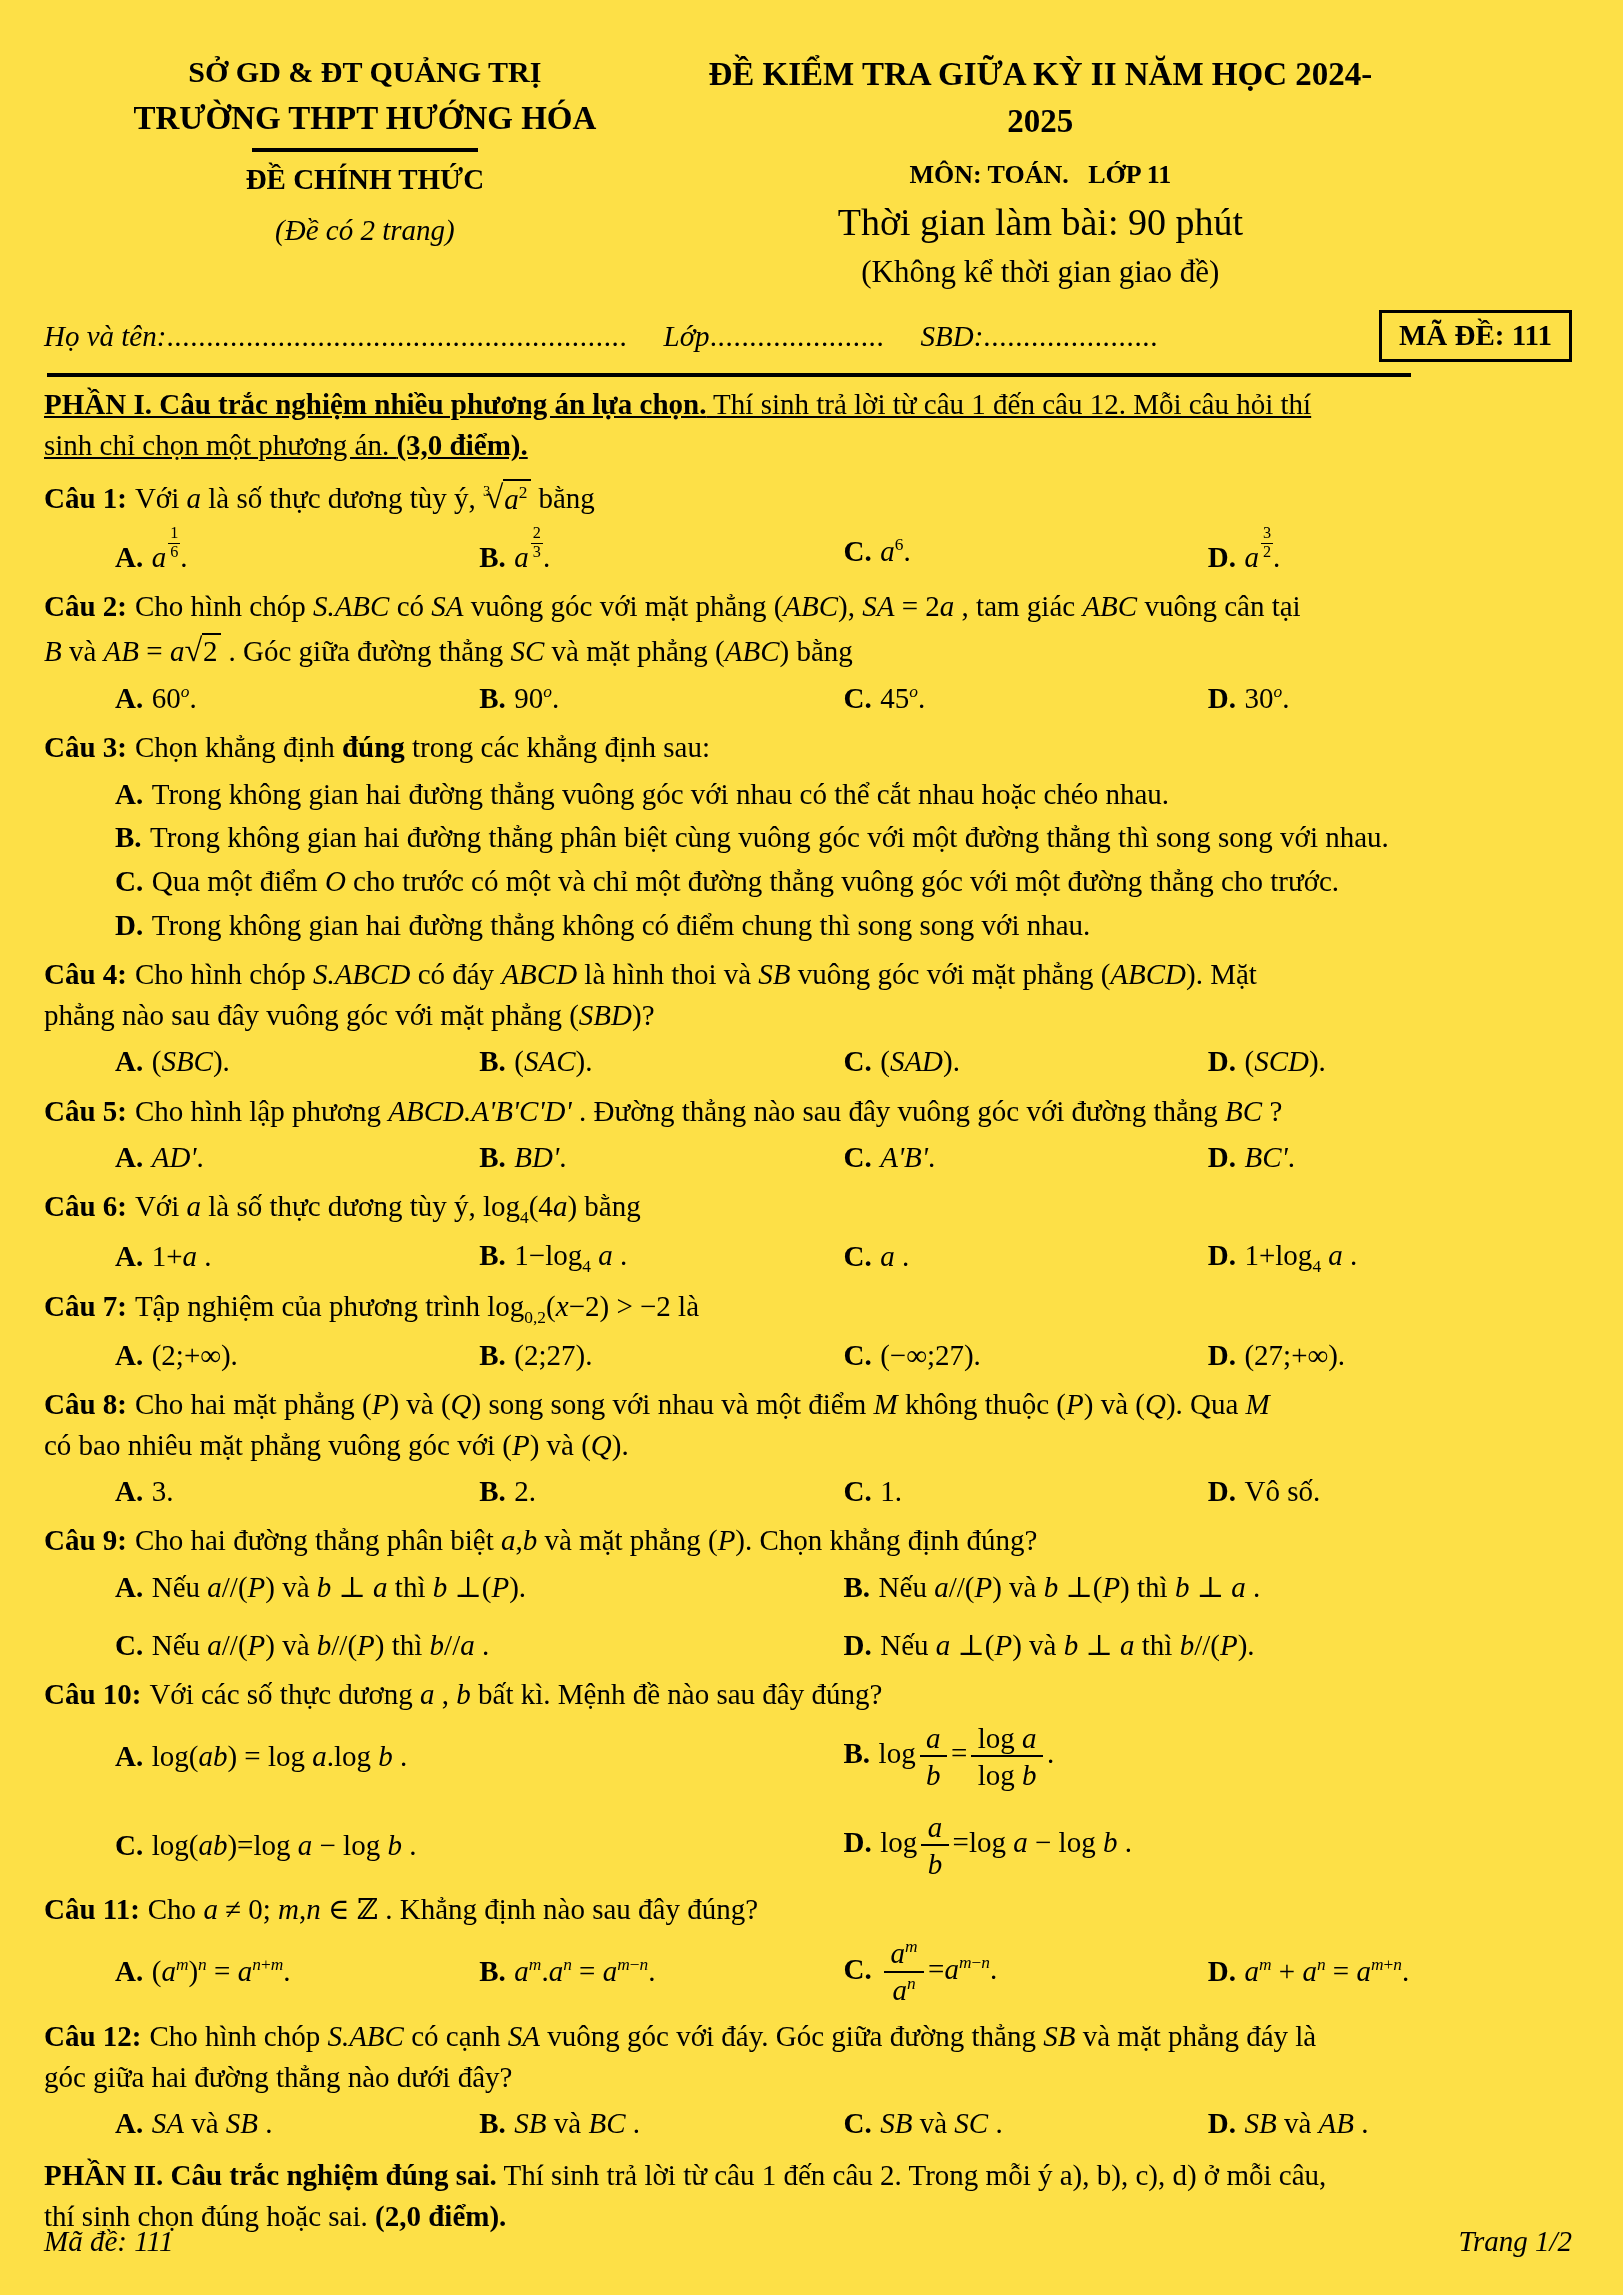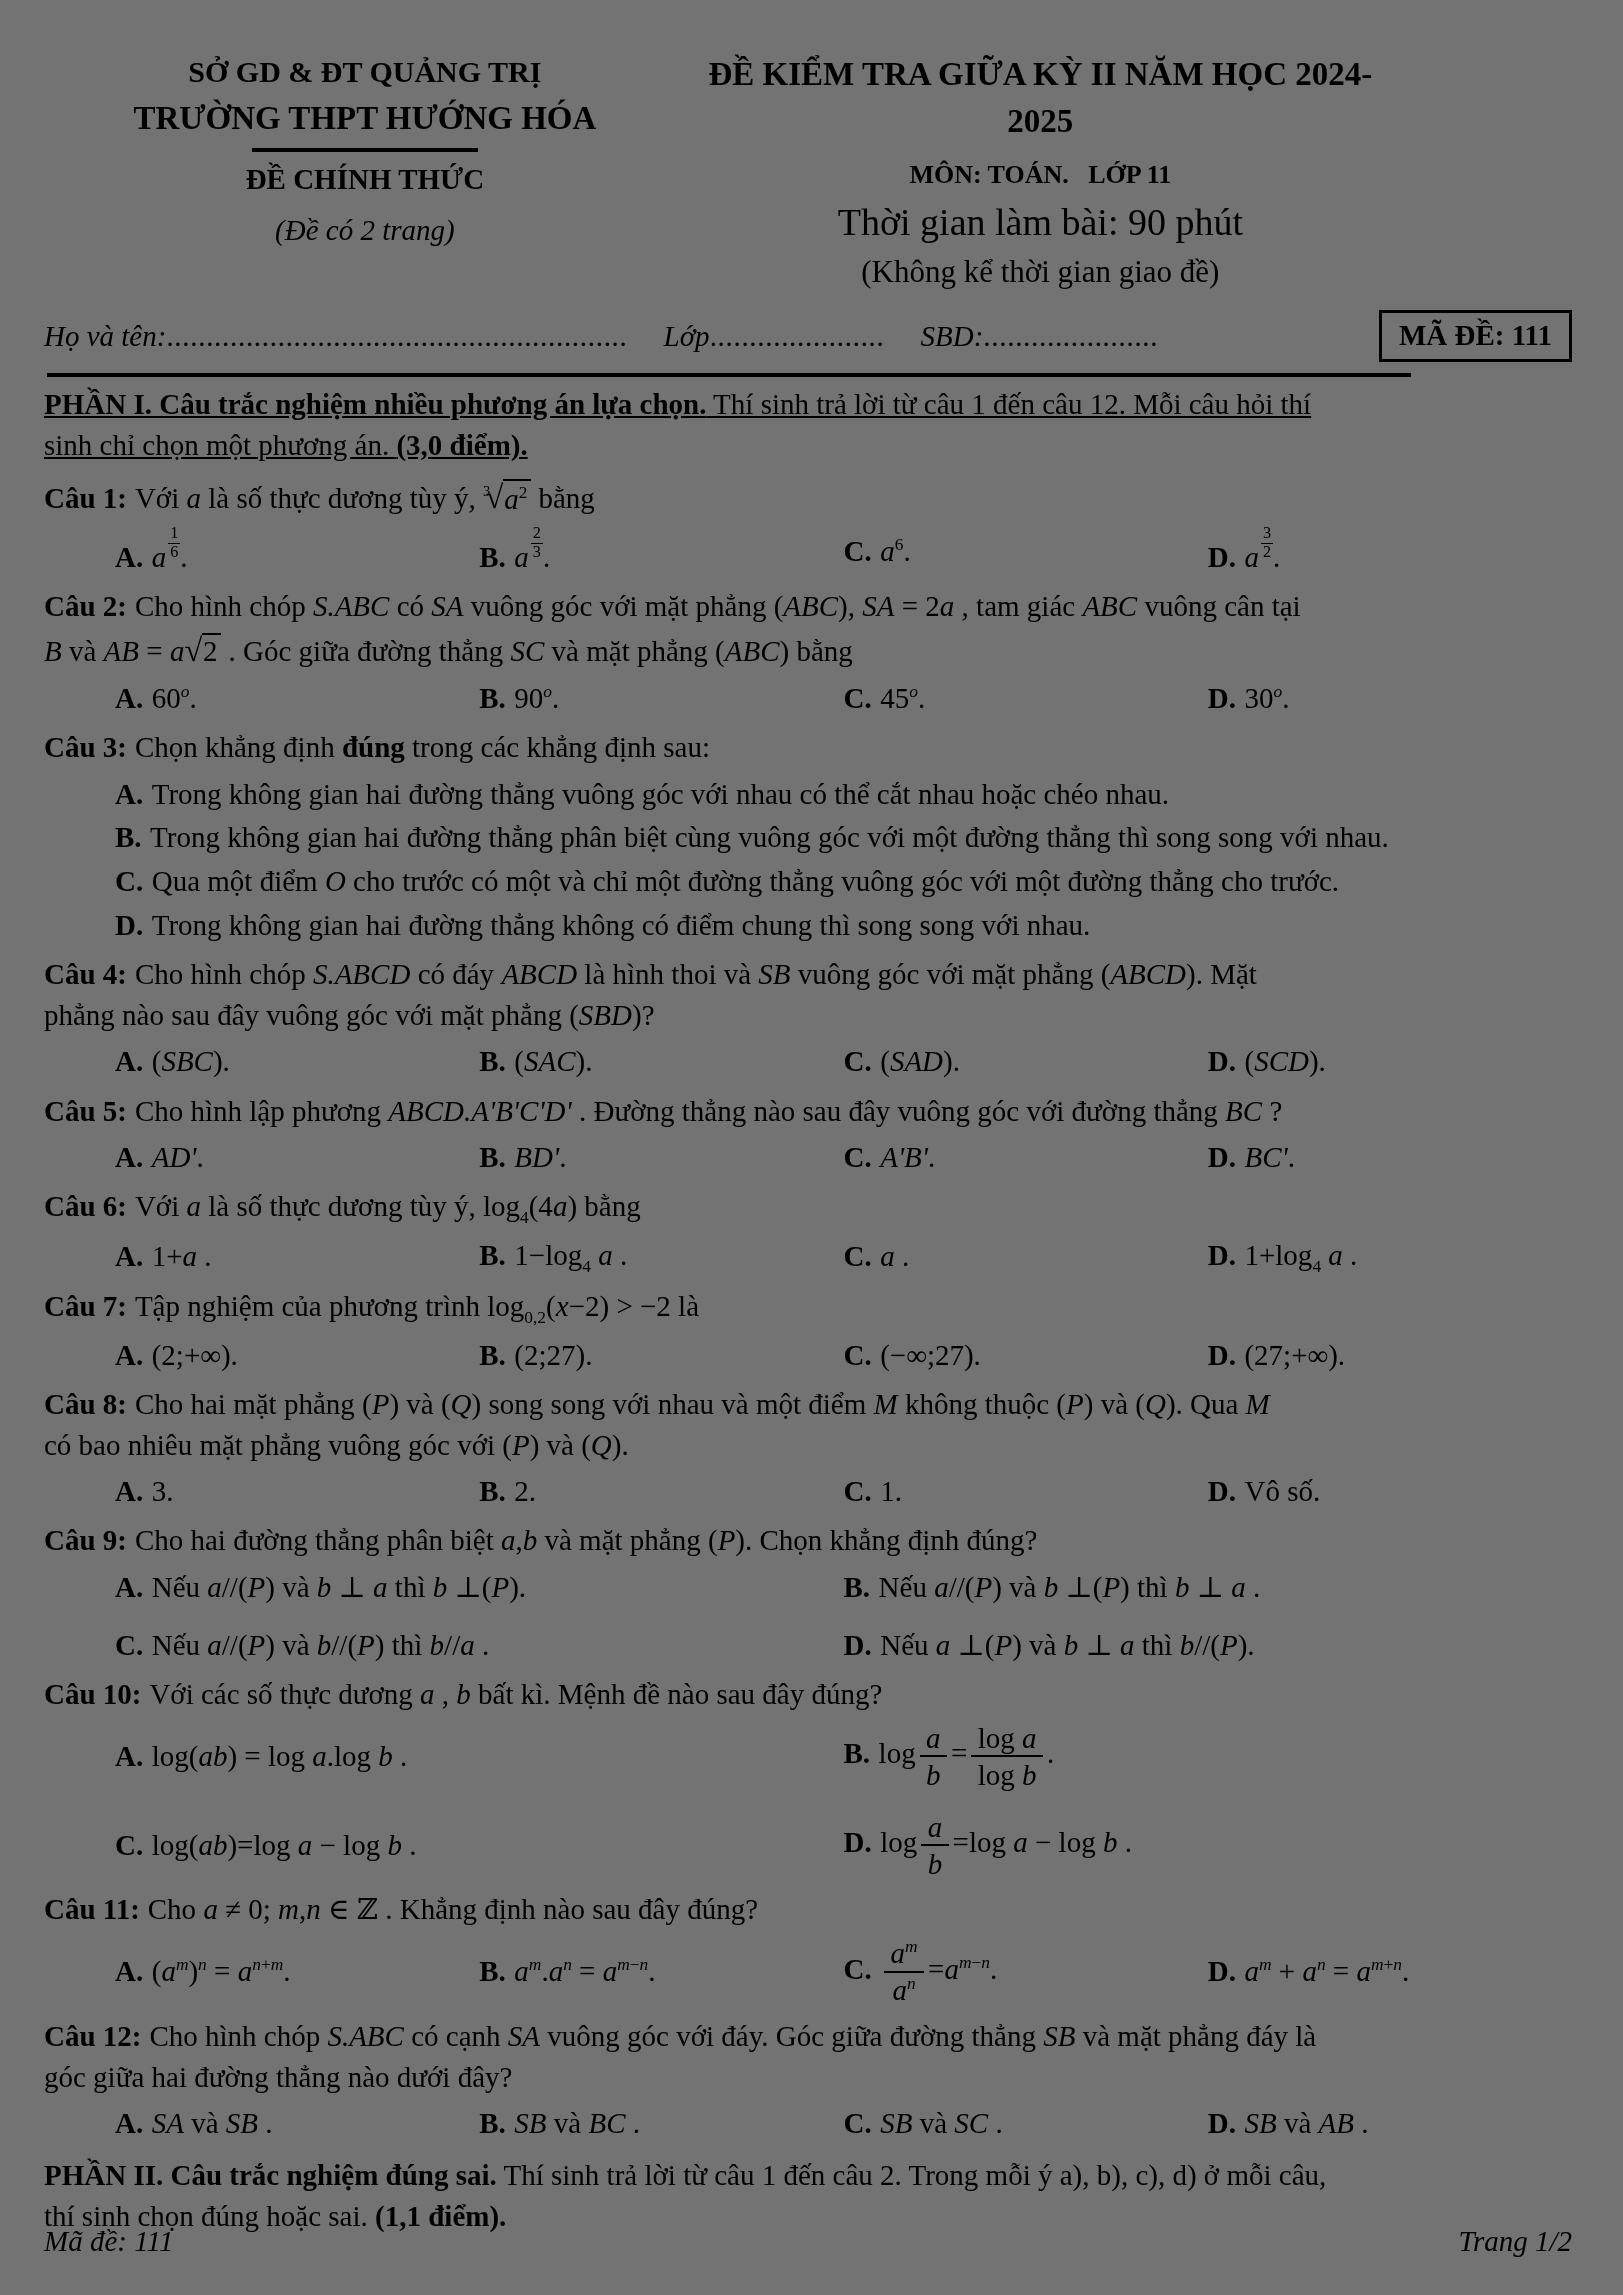--- a/index.html
+++ b/index.html
@@ -1,16 +1,16 @@
 <!DOCTYPE html>
 <html style="font-size:10.5px"><head>
 <meta charset="utf-8">
 <style>
   html,body{margin:0;padding:0;background:#fff;}
-  .page{width:1623px;height:2295px;background:#737373;color:#000;
+  .page{width:1623px;height:2295px;background:#fde047;color:#000;
     font-family:"Liberation Serif","DejaVu Serif",serif;font-size:29px;line-height:1.42;
     padding:51px 51px 0 44px;box-sizing:border-box;position:relative;overflow:hidden;}
   
   .header{display:flex;}
   .h-left{width:42%;text-align:center;}
   .h-right{width:58%;text-align:center;padding-right:177px;box-sizing:border-box;}
   .h-l1{font-weight:bold;font-size:30px;}
   .h-l2{font-weight:bold;font-size:33px;margin-top:1.3px;}
   .h-rule{width:226px;height:3.3px;background:#000;margin:6.5px auto 7.9px;}
   .h-l3{font-weight:bold;font-size:29px;}
@@ -197,21 +197,21 @@
   <div class="q">
     <div><b class="qlab">Câu 12:</b><span>Cho hình chóp <i>S.ABC</i> có cạnh <i>SA</i> vuông góc với đáy. Góc giữa đường thẳng <i>SB</i> và mặt phẳng đáy là<br>góc giữa hai đường thẳng nào dưới đây?</span></div>
     <div class="opts opts-4">
       <div class="opt"><b class="okey">A.</b><span><i>SA</i> và <i>SB</i> .</span></div>
       <div class="opt"><b class="okey">B.</b><span><i>SB</i> và <i>BC</i> .</span></div>
       <div class="opt"><b class="okey">C.</b><span><i>SB</i> và <i>SC</i> .</span></div>
       <div class="opt"><b class="okey">D.</b><span><i>SB</i> và <i>AB</i> .</span></div>
     </div>
   </div>
 
-  <div class="p2"><b>PHẦN II. Câu trắc nghiệm đúng sai.</b> Thí sinh trả lời từ câu 1 đến câu 2. Trong mỗi ý a), b), c), d) ở mỗi câu,<br>thí sinh chọn đúng hoặc sai. <b>(1,1 điểm).</b></div>
+  <div class="p2"><b>PHẦN II. Câu trắc nghiệm đúng sai.</b> Thí sinh trả lời từ câu 1 đến câu 2. Trong mỗi ý a), b), c), d) ở mỗi câu,<br>thí sinh chọn đúng hoặc sai. <b>(2,0 điểm).</b></div>
 
   <div class="footer">
     <span>Mã đề: 111</span>
     <span>Trang 1/2</span>
   </div>
 
 </div>
 
 
 </body></html>

